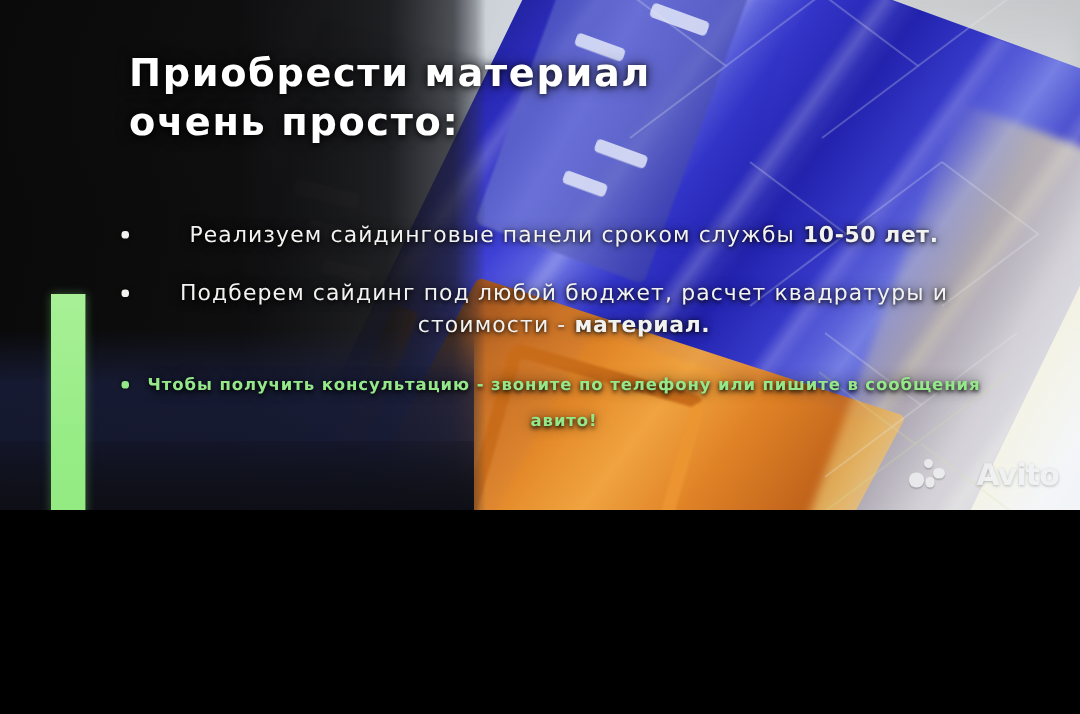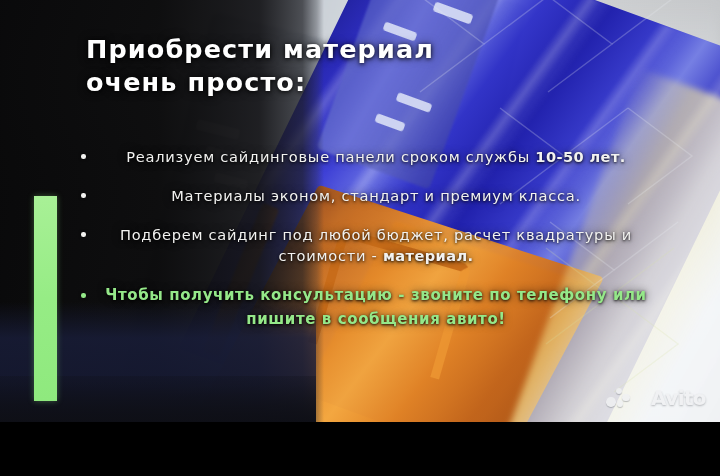--- a/index.html
+++ b/index.html
@@ -7,21 +7,21 @@
     padding: 0;
     background: #000;
   }
   body {
     font-family: "DejaVu Sans", sans-serif;
   }
 
   #poster {
     position: relative;
     width: 720px;
-    height: 422px;
+    height: 340px;
     overflow: hidden;
     background: #b9bcc0;
   }
 
   
   .bg-layer {
     position: absolute;
     inset: 0;
     pointer-events: none;
   }
@@ -346,21 +346,21 @@
     box-shadow: 0 0 3px rgba(0,0,0,0.8);
   }
   .bullet b {
     font-weight: bold;
     letter-spacing: 0.4px;
   }
 
   .bullet.cta {
     color: #95e889;
     font-weight: bold;
-    font-size: 15px;
+    font-size: 11px;
     line-height: 23.5px;
     letter-spacing: 0.6px;
     text-shadow: 0 1px 3px rgba(0,0,0,0.92), 0 0 9px rgba(0,0,0,0.65);
   }
   .bullet.cta::before {
     background: #95e889;
     top: 9px;
   }
 
   
@@ -454,21 +454,20 @@
 
     <div id="accent-bar"></div>
 
     <div id="headline">Приобрести материал
 очень просто:</div>
 
     <div id="bullets">
 
       <div class="bullet"><span>Реализуем сайдинговые панели сроком службы </span><b>10-50 лет.</b></div>
 
-      <div class="bullet"><span>Материалы эконом, стандарт и премиум класса.</span><b></b></div>
 
       <div class="bullet"><span>Подберем сайдинг под любой бюджет, расчет квадратуры и стоимости - </span><b>материал.</b></div>
 
       <div class="bullet cta"><span>Чтобы получить консультацию - звоните по телефону или пишите в сообщения авито!</span></div>
 
     </div>
 
     <div id="avito">
       <span class="mark">
         <i class="d1"></i>

